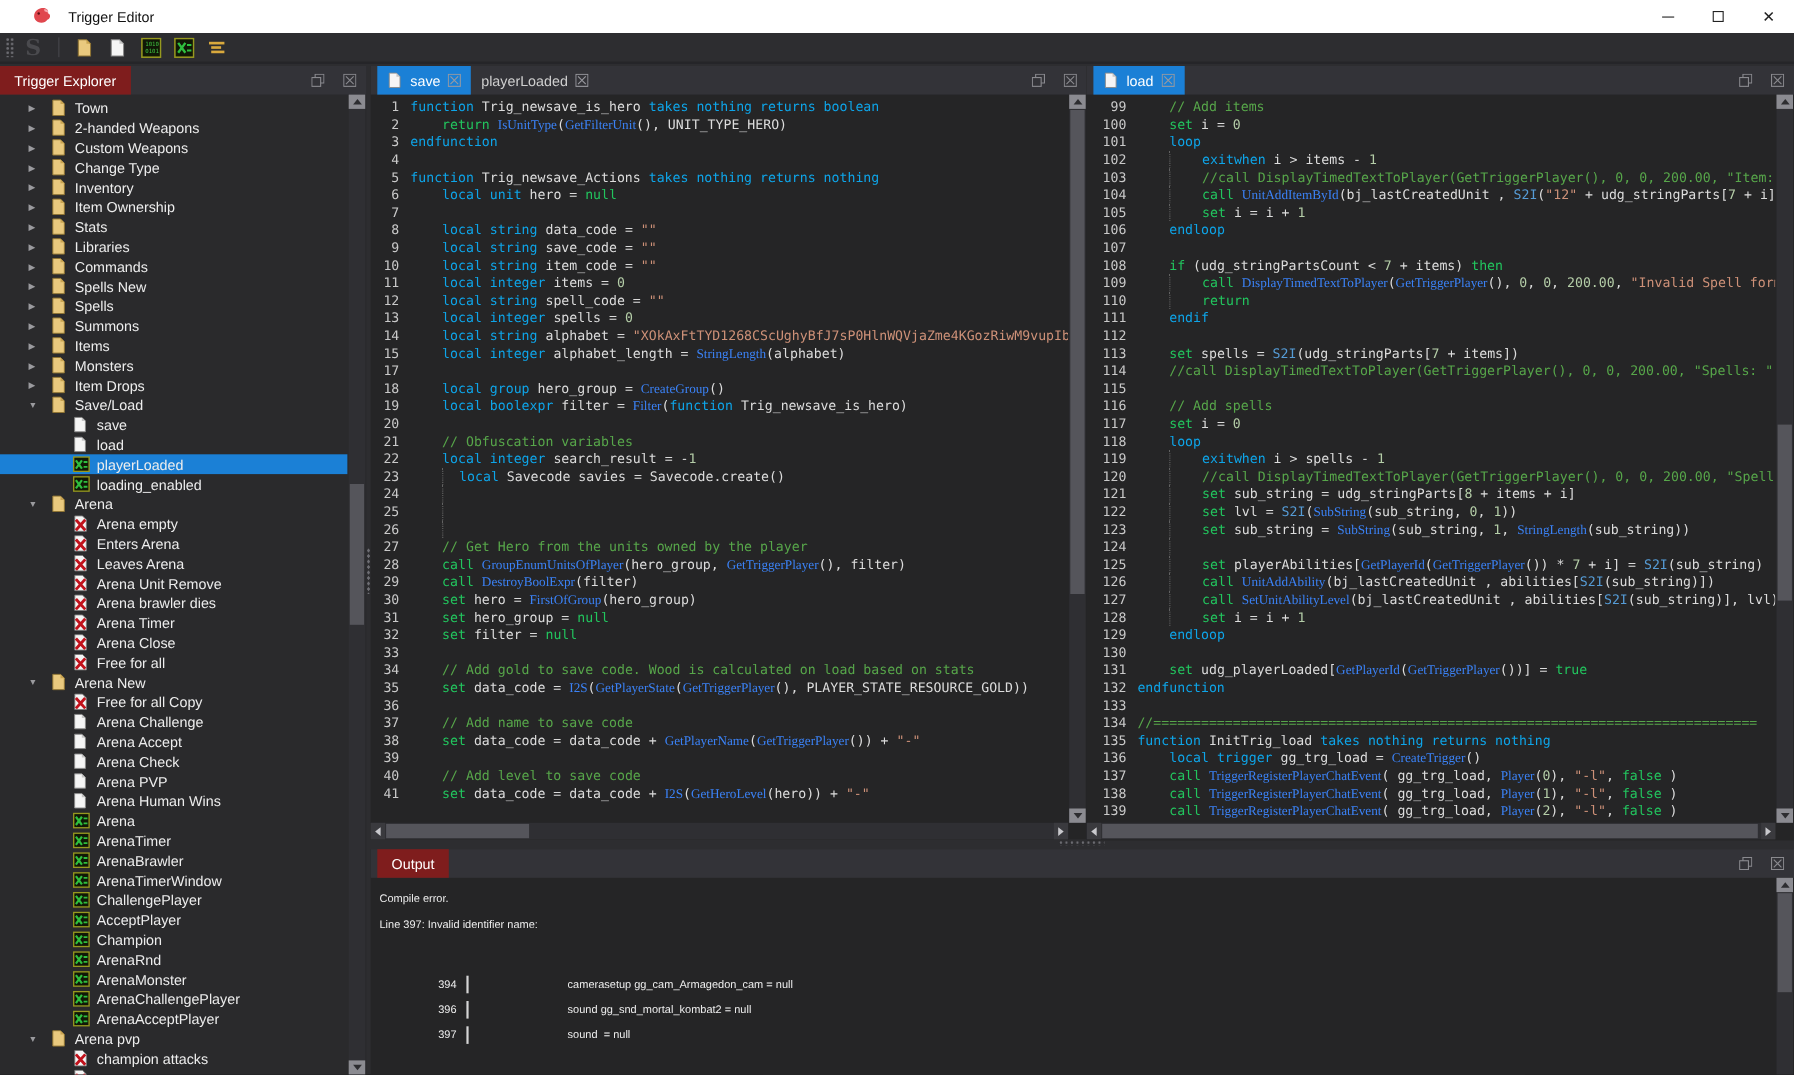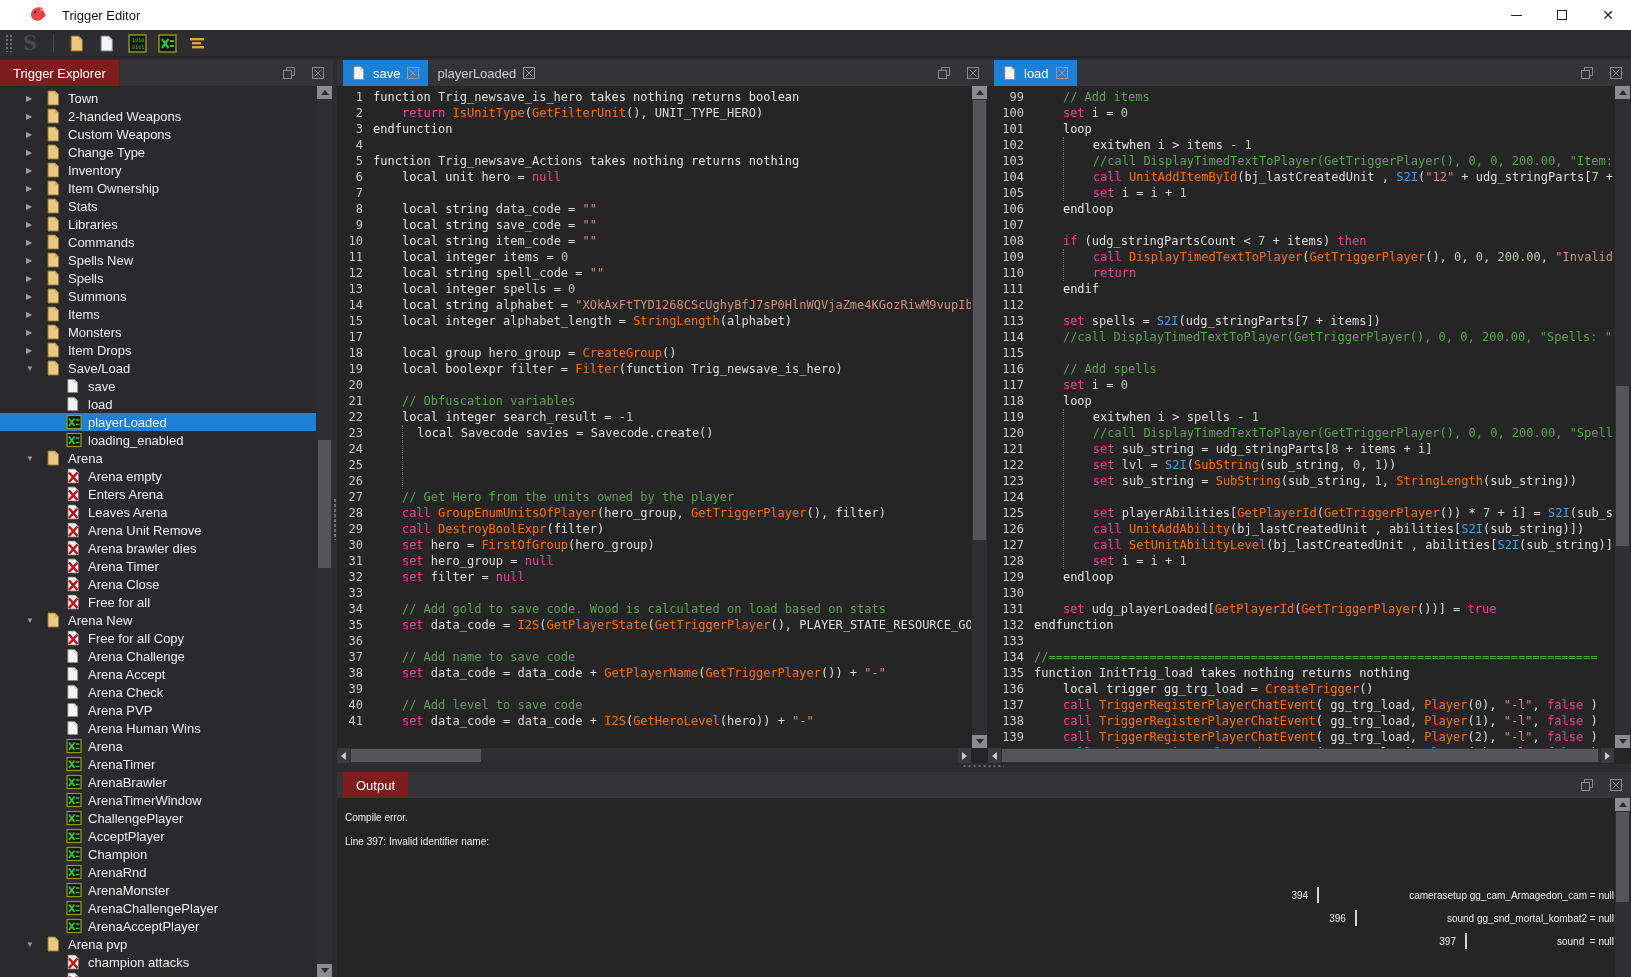--- a/index.html
+++ b/index.html
@@ -47,21 +47,21 @@
   .trow .indent { flex:0 0 40px; }
   .trow .ticon { width:16px; height:16px; flex:0 0 16px; margin-right:6px; display:inline-flex; }
   .trow .tlabel { color:#EDEDED; }
   
   .ed { position:absolute; top:26px; left:0; right:17px; bottom:15px; overflow:hidden; padding-top:3px;
         font-family:"DejaVu Sans Mono", monospace; font-size:12px; }
   .cl { display:flex; height:16px; line-height:16px; white-space:pre; }
   .ln { flex:0 0 36px; text-align:right; padding-right:10px; color:#C9C9C9; }
   .p-right .ln { flex:0 0 46px; }
   .ct { flex:1; overflow:hidden; }
-  .tk-k { color:#ec4899; } .tk-t { color:#e5e5e5; } .tk-f { color:#f97316; }
+  .tk-k { color:#22c55e; } .tk-t { color:#0ea5e9; } .tk-f { color:#3b82f6;font-family:Liberation Serif, serif; }
   .tk-b { color:#569CD6; } .tk-s { color:#CE9178; } .tk-c { color:#57A64A; }
   .tk-n { color:#B5CEA8; } .tk-p { color:#DCDCDC; }
   .tk-g { display:inline-block; width:0; height:16px; border-left:1px dotted #636363; vertical-align:bottom; }
   
   .vsb { position:absolute; width:15px; background:#2F2F33; }
   .hsb { position:absolute; height:15px; background:#2F2F33; }
   .sbtn { position:absolute; background:#8B8B91; display:flex; align-items:center; justify-content:center; }
   .vsb .sbtn { width:15px; height:13px; left:0; }
   .hsb .sbtn { height:15px; width:13px; top:0; background:#3A3A3E; }
   .tri { width:0; height:0; display:block; }
@@ -73,21 +73,21 @@
   .vsb .thumb { left:1px; right:1px; }
   .hsb .thumb { top:1px; bottom:1px; }
   
   .vgrip { position:absolute; left:333px; top:498px; width:4px; height:42px;
            background-image:radial-gradient(#6E6E74 1px, transparent 1.3px); background-size:4px 5px; }
   .hgrip { position:absolute; left:962px; top:764px; width:42px; height:5px;
            background-image:radial-gradient(#6E6E74 1px, transparent 1.3px); background-size:5px 4px; }
   
   .out-body { position:absolute; top:26px; left:0; right:17px; bottom:0; overflow:hidden; padding:8px 0 0 8px; font-size:10px; color:#EDEDED; }
   .out-line { height:24px; line-height:24px; }
-  .orow { display:flex; align-items:center; height:16px; margin-top:7px;justify-content:flex-end; }
+  .orow { display:flex; align-items:center; height:16px; margin-top:7px; }
   .onum { flex:0 0 70px; text-align:right; }
   .obar { width:2px; height:16px; background:#D5D5D5; margin:0 0 0 9px; }
   .otext { margin-left:90px; white-space:pre; }
   .out-spacer { height:26px; }
 </style>
 </head>
 <body>
 
 <div class="app">
 

